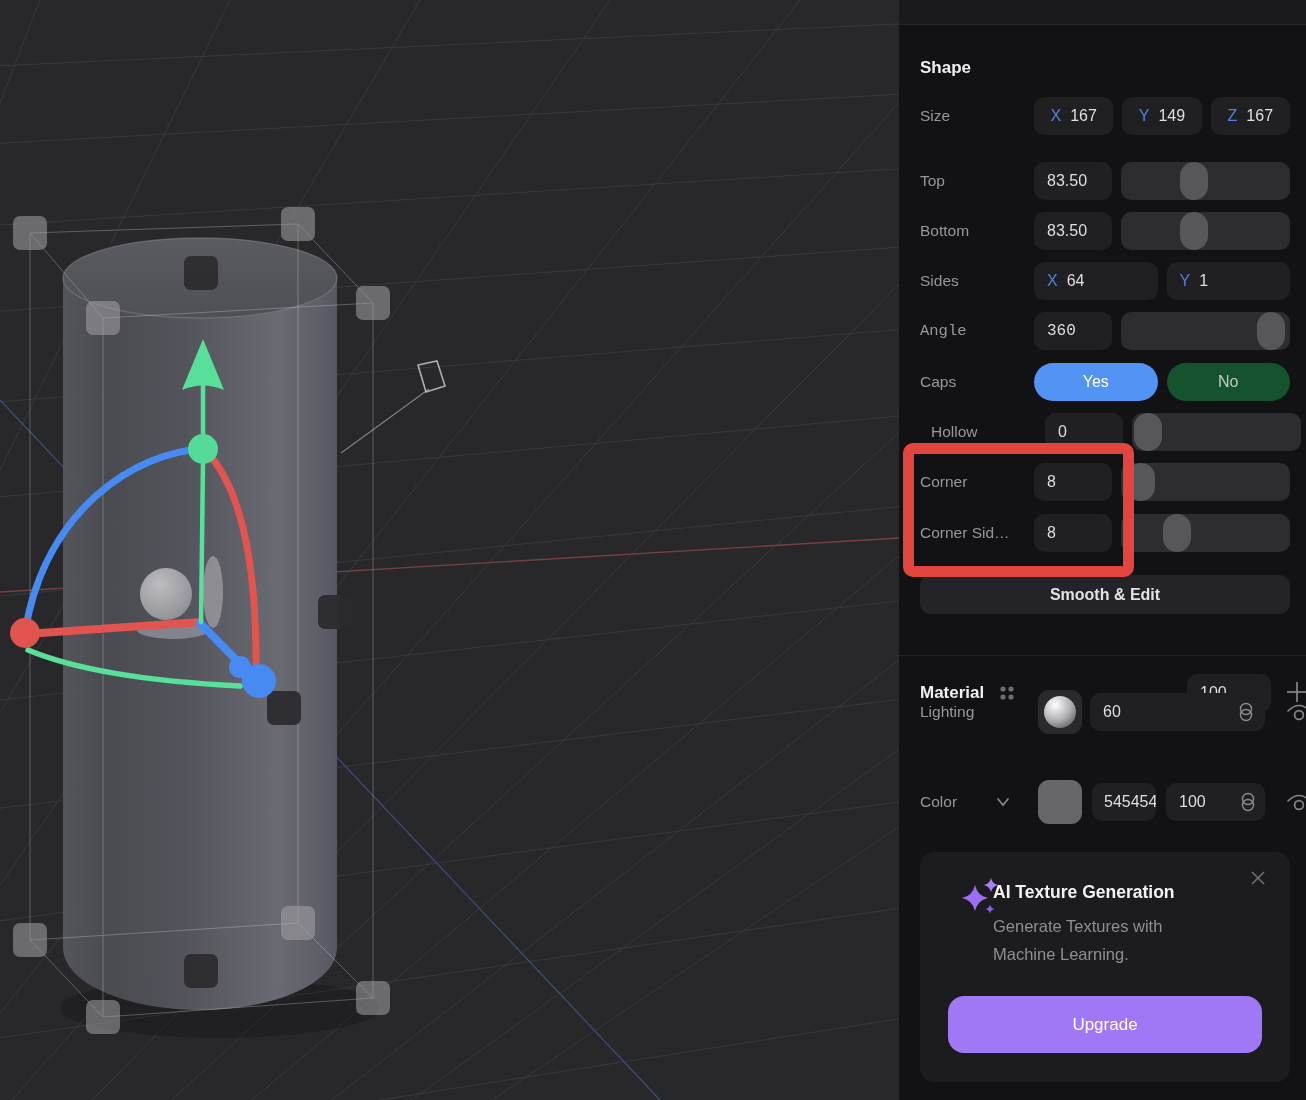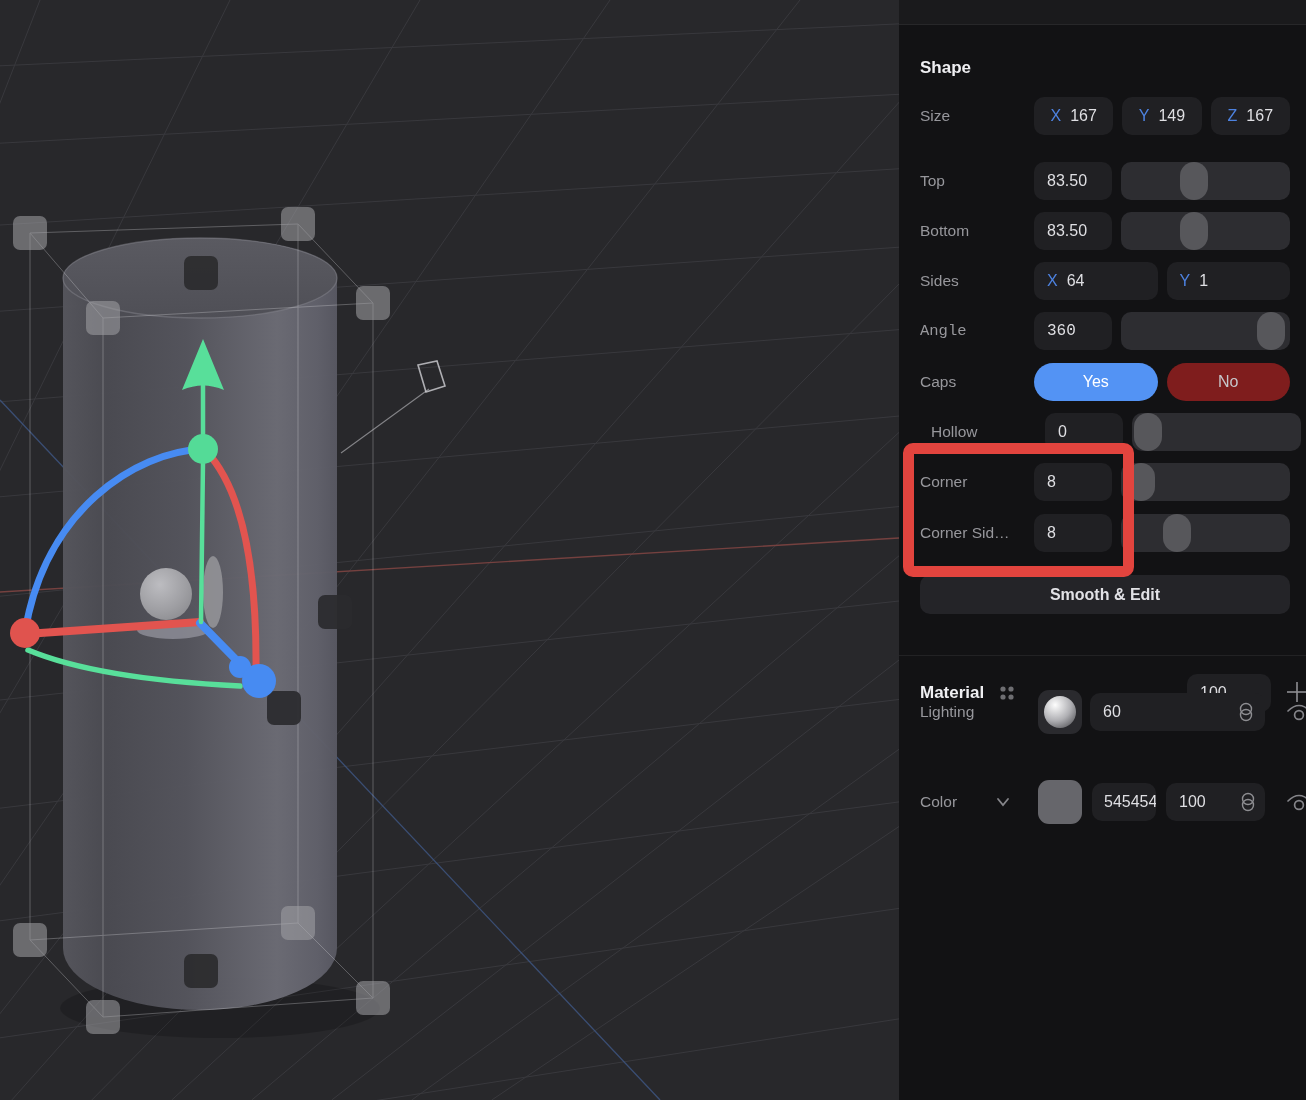--- a/index.html
+++ b/index.html
@@ -19,21 +19,21 @@
   .row-label { flex:0 0 114px; font-size:15.5px; color:#97979C; white-space:nowrap; overflow:hidden; }
   .controls { flex:1; display:flex; gap:9px; align-items:center; }
   .ibox { height:38px; background:#202023; border-radius:10px; display:flex; align-items:center;
     font-size:16px; color:#DFDFE3; padding:0 13px; overflow:hidden; white-space:nowrap; }
   .ibox .axis { color:#4D82E0; margin-right:9px; }
   .ibox.center { justify-content:center; padding:0 6px; }
   .ibox.grow { flex:1; }
   .ibox.small { flex:0 0 78px; }
   .slider { position:relative; flex:1; height:38px; background:#2D2D31; border-radius:10px; }
   .knob { position:absolute; top:0; width:28px; height:38px; border-radius:14px; background:#57575B; }
-  .segbtn { flex:1; height:38px; border-radius:19px; background:#7f1d1d; color:#C6C6CA;
+  .segbtn { flex:1; height:38px; border-radius:19px; background:#14532d; color:#C6C6CA;
     font-size:16px; display:flex; align-items:center; justify-content:center; }
   .segbtn.active { background:#5393F4; color:#FFFFFF; }
   .bigbtn { position:absolute; left:21px; top:575px; width:370px; height:39px; background:#242428;
     border-radius:10px; color:#E2E2E6; font-size:16px; font-weight:700;
     display:flex; align-items:center; justify-content:center; }
   .divider { position:absolute; left:0; top:655px; width:407px; height:1px; background:rgba(255,255,255,0.07); }
 
   .mat-header { position:absolute; left:21px; top:668px; width:370px; height:50px; display:flex; align-items:center; }
   .mat-title { font-size:17px; font-weight:700; color:#EFEFF2; }
   .dots-icon { margin-left:12px; }
@@ -373,13 +373,29 @@
       </div>
     </div>
     <div class="eye-btn">
       <svg width="26" height="26" viewBox="0 0 26 26">
         <path d="M 2,12 Q 13,1 24,12" fill="none" stroke="#85858A" stroke-width="1.7" stroke-linecap="round"></path>
         <circle cx="13" cy="16" r="4.4" fill="none" stroke="#85858A" stroke-width="1.7"></circle>
       </svg>
     </div>
   </div>
 
+  <div class="ai-card">
+    <svg class="ai-sparkle" width="44" height="48" viewBox="0 0 44 48">
+      <path d="M 0,-13 Q 2.3,-2.3 13,0 Q 2.3,2.3 0,13 Q -2.3,2.3 -13,0 Q -2.3,-2.3 0,-13 Z" transform="translate(15,24)" fill="#9B6FF4"></path>
+      <path d="M 0,-7 Q 1.3,-1.3 7,0 Q 1.3,1.3 0,7 Q -1.3,1.3 -7,0 Q -1.3,-1.3 0,-7 Z" transform="translate(31,11)" fill="#A87FF7"></path>
+      <path d="M 0,-4.5 Q 0.9,-0.9 4.5,0 Q 0.9,0.9 0,4.5 Q -0.9,0.9 -4.5,0 Q -0.9,-0.9 0,-4.5 Z" transform="translate(30,35)" fill="#8E5FF0"></path>
+    </svg>
+    <div class="ai-title">AI Texture Generation</div>
+    <div class="ai-desc">Generate Textures with Machine Learning.</div>
+    <div class="ai-close">
+      <svg width="14" height="14" viewBox="0 0 14 14">
+        <line x1="1" y1="1" x2="13" y2="13" stroke="#707074" stroke-width="1.6"></line>
+        <line x1="13" y1="1" x2="1" y2="13" stroke="#707074" stroke-width="1.6"></line>
+      </svg>
+    </div>
+    <div class="upgrade-btn">Upgrade</div>
+  </div>
 </div>
 
 </body></html>

